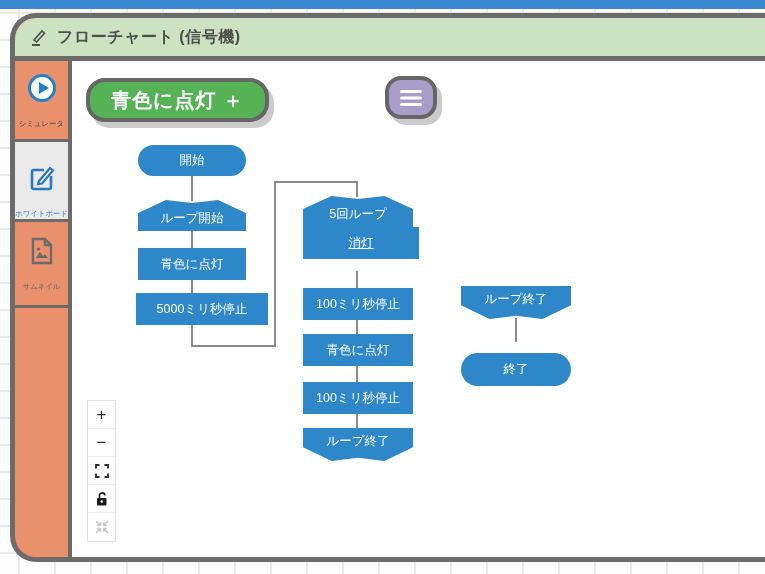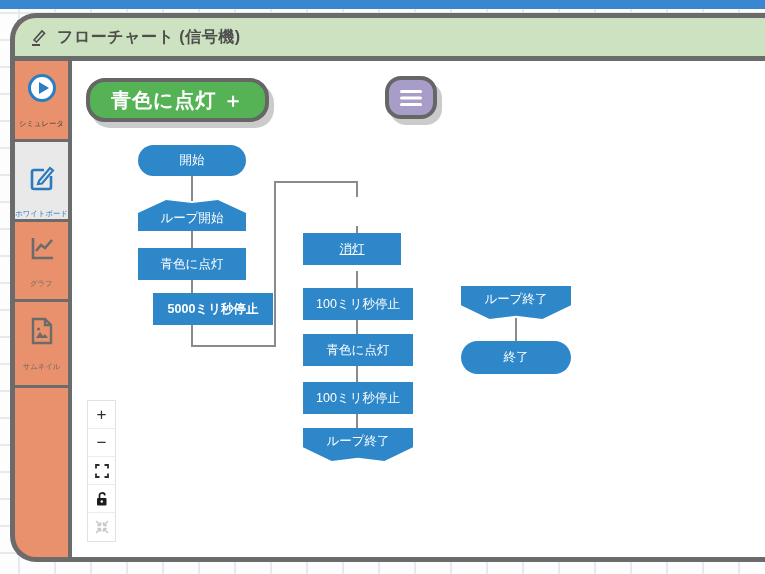--- a/index.html
+++ b/index.html
@@ -97,29 +97,20 @@
           <span class="side-label">シミュレータ</span>
         </div>
         <div class="side-item active">
           <span>
             <svg width="32" height="32" viewBox="0 0 32 32">
               <path d="M25 14 V25 a2 2 0 0 1 -2 2 H8 a2 2 0 0 1 -2 -2 V10 a2 2 0 0 1 2 -2 h10" fill="none" stroke="#2b7abf" stroke-width="2.6"></path>
               <path d="M13 19 L24 6 L27 8.5 L16 21.5 L12 22 Z" fill="none" stroke="#2b7abf" stroke-width="2.2"></path>
             </svg>
           </span>
           <span class="side-label">ホワイトボード</span>
-        </div>
-        <div class="side-item">
-          <span>
-            <svg width="32" height="32" viewBox="0 0 32 32">
-              <path d="M7 6 V26 H27" fill="none" stroke="#6b6b6b" stroke-width="2.6"></path>
-              <path d="M10 19 L15 13 L19 16 L26 8" fill="none" stroke="#6b6b6b" stroke-width="2.6"></path>
-            </svg>
-          </span>
-          <span class="side-label">グラフ</span>
         </div>
         <div class="side-item" style="height:86px">
           <span>
             <svg width="30" height="32" viewBox="0 0 30 32">
               <path d="M6 4 H18 L24 10 V28 H6 Z" fill="none" stroke="#6b6b6b" stroke-width="2.4"></path>
               <path d="M18 4 V10 H24" fill="none" stroke="#6b6b6b" stroke-width="2.4"></path>
               <path d="M9 23 L13 17 L16 21 L18 19 L21 23 Z" fill="#6b6b6b"></path>
               <circle cx="11.5" cy="14" r="1.6" fill="#6b6b6b"></circle>
             </svg>
           </span>
@@ -141,28 +132,29 @@
             <div class="conn" style="left: 284px; top: 120px; width: 2px; height: 16px;"></div>
             <div class="conn" style="left: 284px; top: 165px; width: 2px; height: 15px;"></div>
             <div class="conn" style="left: 284px; top: 210px; width: 2px; height: 18px;"></div>
             <div class="conn" style="left: 284px; top: 258px; width: 2px; height: 16px;"></div>
             <div class="conn" style="left: 284px; top: 304px; width: 2px; height: 18px;"></div>
             <div class="conn" style="left: 284px; top: 352px; width: 2px; height: 16px;"></div>
             <div class="conn" style="left: 443px; top: 257px; width: 2px; height: 24px;"></div>
             <div class="node loop-start" style="left: 66px; top: 139px; width: 108px; height: 31px; background: rgb(46, 135, 201);">ループ開始</div>
             <div class="node stadium" style="left: 66px; top: 84px; width: 108px; height: 31px; background: rgb(46, 135, 201);">開始</div>
             <div class="node rect" style="left: 66px; top: 187px; width: 108px; height: 32px; background: rgb(46, 135, 201);">青色に点灯</div>
-            <div class="node rect" style="left: 81px; top: 232px; width: 120px; height: 32px; background: rgb(46, 135, 201); font-weight: bold;">5000ミリ秒停止</div>
-            <div class="node rect" style="left: 231px; top: 172px; width: 98px; height: 32px; background: rgb(46, 135, 201); text-decoration: underline;">消灯</div>
+            <div class="node rect" style="left: 64px; top: 232px; width: 132px; height: 32px; background: rgb(46, 135, 201);">5000ミリ秒停止</div>
+            <div class="node loop-start" style="left: 231px; top: 135px; width: 110px; height: 31px; background: rgb(46, 135, 201);">5回ループ</div>
+            <div class="node rect" style="left: 231px; top: 166px; width: 116px; height: 32px; background: rgb(46, 135, 201); text-decoration: underline;">消灯</div>
             <div class="node rect" style="left: 231px; top: 227px; width: 110px; height: 32px; background: rgb(46, 135, 201);">100ミリ秒停止</div>
             <div class="node rect" style="left: 231px; top: 273px; width: 110px; height: 32px; background: rgb(46, 135, 201);">青色に点灯</div>
             <div class="node rect" style="left: 231px; top: 321px; width: 110px; height: 32px; background: rgb(46, 135, 201);">100ミリ秒停止</div>
             <div class="node loop-end" style="left: 231px; top: 367px; width: 110px; height: 33px; background: rgb(46, 135, 201);">ループ終了</div>
             <div class="node loop-end" style="left: 389px; top: 225px; width: 110px; height: 33px; background: rgb(46, 135, 201);">ループ終了</div>
-            <div class="node stadium" style="left: 389px; top: 280px; width: 110px; height: 33px; background: rgb(46, 135, 201);">終了</div>
+            <div class="node stadium" style="left: 389px; top: 292px; width: 110px; height: 33px; background: rgb(46, 135, 201);">終了</div>
           </div>
 
         <div class="btn btn-add">青色に点灯 ＋</div>
 
 
         <div class="btn btn-menu">
           <span>
             <svg width="24" height="18" viewBox="0 0 24 18">
               <rect x="1" y="1" width="22" height="3" rx="1.5" fill="#fff"></rect>
               <rect x="1" y="7.5" width="22" height="3" rx="1.5" fill="#fff"></rect>

